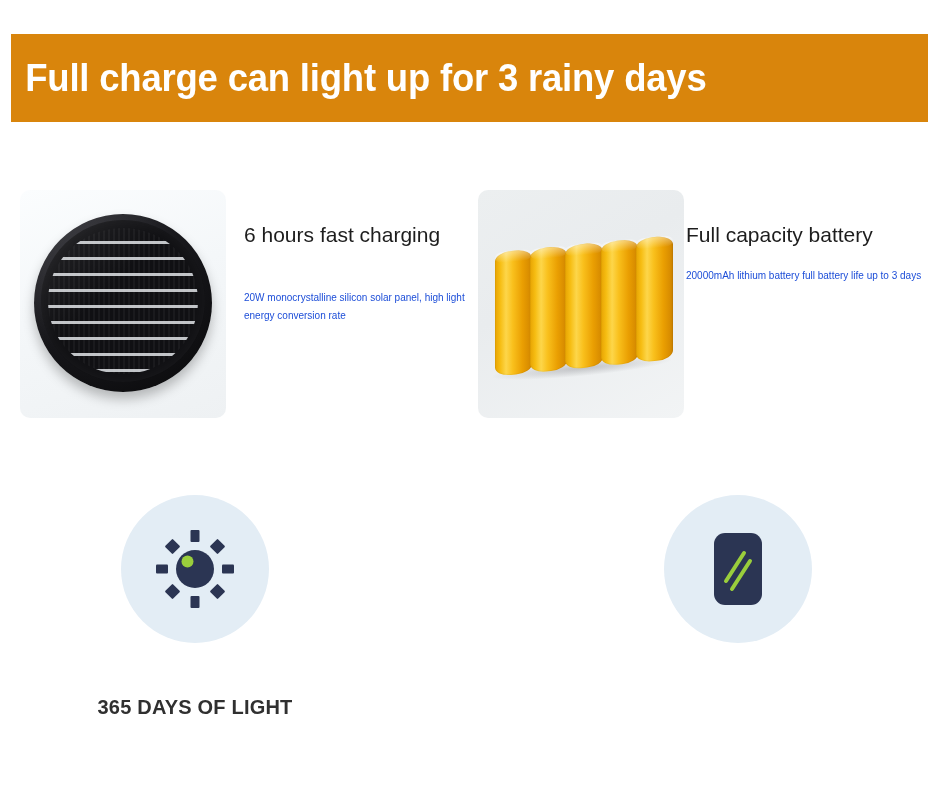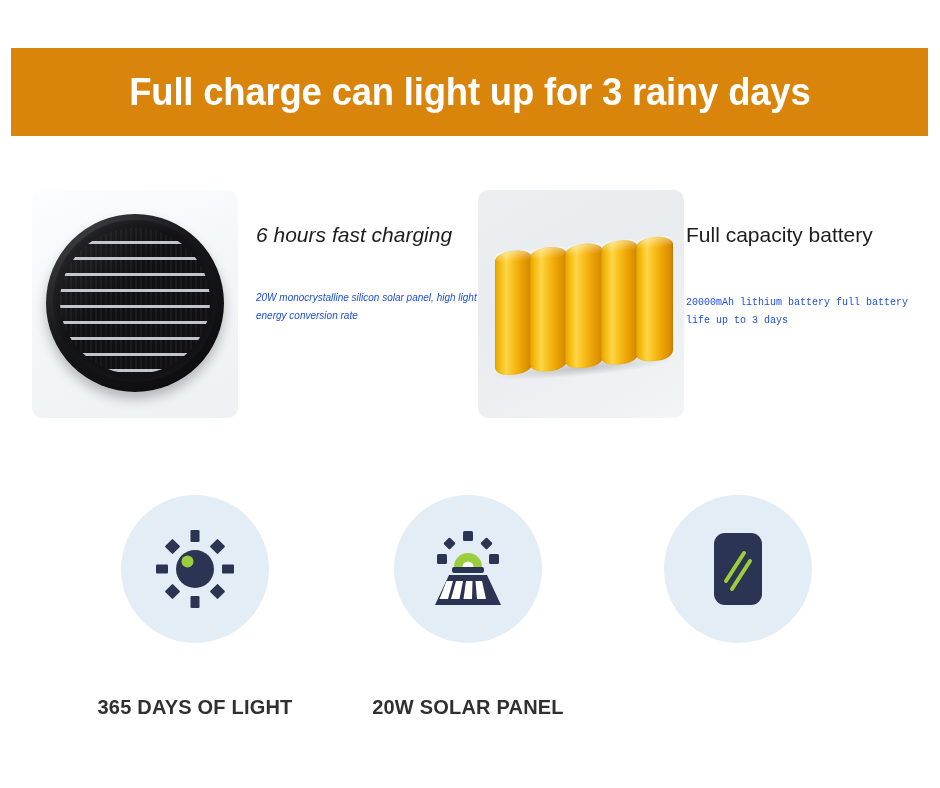--- a/index.html
+++ b/index.html
@@ -12,45 +12,45 @@
     background: #ffffff;
     font-family: "Liberation Sans", sans-serif;
     overflow: hidden;
     position: relative;
   }
 
   
   .banner {
     position: absolute;
     left: 11px;
-    top: 48px;
+    top: 34px;
     width: 917px;
     height: 88px;
     background: #d9850c;
     display: flex;
     align-items: center;
-    justify-content: center;
+    justify-content: flex-start;
   }
   .banner-title {
     color: #ffffff;
     font-size: 38px;
     font-weight: bold;
     letter-spacing: -0.2px;
     font-family: "Liberation Sans", sans-serif;
     white-space: nowrap;
     transform: scaleX(0.96);
   }
 
   
   .feature {
     position: absolute;
     top: 190px;
     height: 230px;
   }
-  .feature-left  { left: 32px;  width: 455px; font-style: italic; }
+  .feature-left  { left: 20px;  width: 455px; }
   .feature-right { left: 478px; width: 450px; }
 
   .photo-card {
     position: absolute;
     left: 0;
     top: 0;
     width: 206px;
     height: 228px;
     border-radius: 10px;
     overflow: hidden;
@@ -172,21 +172,21 @@
     margin: 32px 0 0 0;
     line-height: 26px;
     white-space: nowrap;
   }
   .feature-body {
     color: #1d4ed8;
     font-size: 10px;
     line-height: 18px;
     margin: 41px 0 0 0;
   }
-  .feature-right .feature-body { margin-top: 46px; font-family: Liberation Mono, monospace; }
+  .feature-right .feature-body { margin-top: 19px; }
 
   
   .icon-features {
     position: absolute;
     left: 0;
     top: 495px;
     width: 940px;
     height: 250px;
   }
   .icon-feature {
@@ -268,40 +268,20 @@
         <rect x="67" y="35.5" width="12" height="9" rx="1" fill="#2b3553"></rect>
         <rect x="12" y="12" width="11" height="11" rx="1" fill="#2b3553" transform="rotate(45 17.5 17.5)"></rect>
         <rect x="57" y="12" width="11" height="11" rx="1" fill="#2b3553" transform="rotate(45 62.5 17.5)"></rect>
         <rect x="12" y="57" width="11" height="11" rx="1" fill="#2b3553" transform="rotate(45 17.5 62.5)"></rect>
         <rect x="57" y="57" width="11" height="11" rx="1" fill="#2b3553" transform="rotate(45 62.5 62.5)"></rect>
       </svg>
     </div>
     <div class="icon-label">365 DAYS OF LIGHT</div>
   </div>
 
-  <div class="icon-feature c2">
-    <div class="icon-circle">
-      <svg width="86" height="80" viewBox="0 0 86 80">
-        <rect x="38" y="2" width="10" height="10" rx="1.5" fill="#2b3553"></rect>
-        <rect x="20" y="10" width="9" height="9" rx="1.5" fill="#2b3553" transform="rotate(45 24.5 14.5)"></rect>
-        <rect x="57" y="10" width="9" height="9" rx="1.5" fill="#2b3553" transform="rotate(45 61.5 14.5)"></rect>
-        <rect x="12" y="25" width="10" height="10" rx="1.5" fill="#2b3553"></rect>
-        <rect x="64" y="25" width="10" height="10" rx="1.5" fill="#2b3553"></rect>
-        <path d="M29 38 A14 14 0 0 1 57 38 Z" fill="#9ace3c"></path>
-        <path d="M37.5 38 A5.5 5.5 0 0 1 48.5 38 Z" fill="#ffffff"></path>
-        <rect x="27" y="38" width="32" height="6" rx="2" fill="#2b3553"></rect>
-        <path d="M24 46 L62 46 L76 76 L10 76 Z" fill="#2b3553"></path>
-        <path d="M31 52 L38 52 L34.5 70 L26 70 Z" fill="#ffffff"></path>
-        <path d="M41 52 L47.5 52 L47 70 L38.5 70 Z" fill="#ffffff"></path>
-        <path d="M50.5 52 L57 52 L61 70 L52 70 Z" fill="#ffffff"></path>
-        <path d="M21.5 52 L28 52 L23 70 L14.5 70 Z" fill="#ffffff"></path>
-      </svg>
-    </div>
-    <div class="icon-label">20W SOLAR PANEL</div>
-  </div>
 
   <div class="icon-feature c3">
     <div class="icon-circle">
       <svg width="72" height="80" viewBox="0 0 72 80">
         <rect x="12" y="4" width="48" height="72" rx="11" fill="#2b3553"></rect>
         <line x1="24" y1="52" x2="42" y2="24" stroke="#9ace3c" stroke-width="4" stroke-linecap="round"></line>
         <line x1="30" y1="60" x2="48" y2="32" stroke="#9ace3c" stroke-width="4" stroke-linecap="round"></line>
       </svg>
     </div>
   </div>

